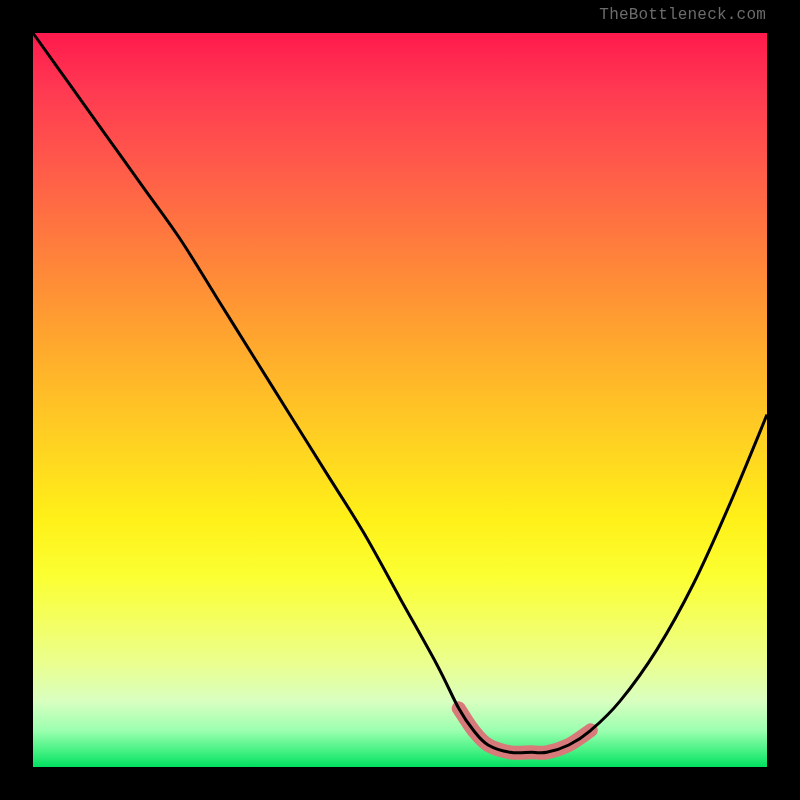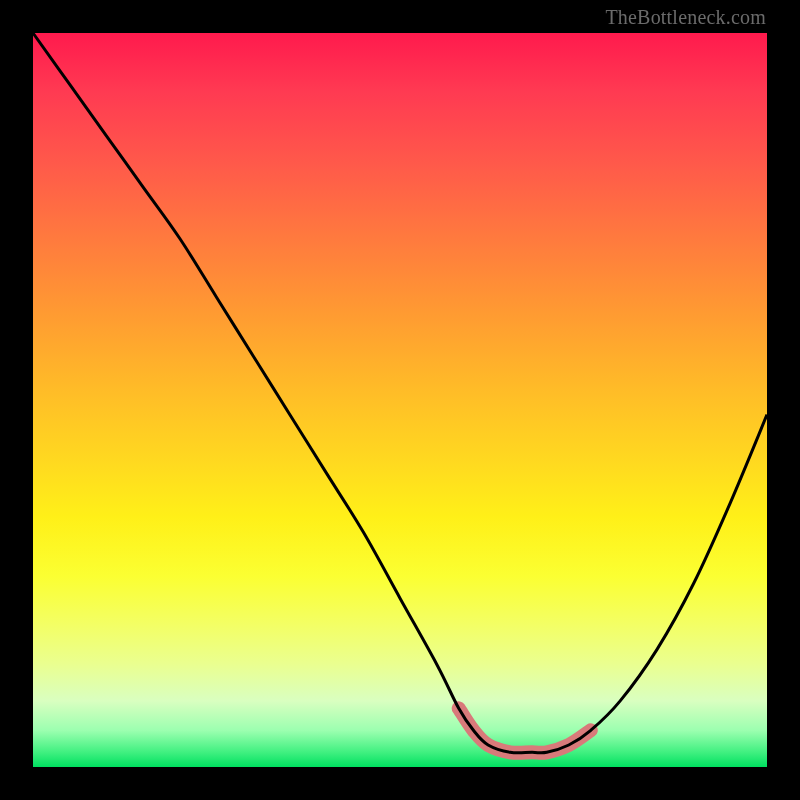--- a/index.html
+++ b/index.html
@@ -49,22 +49,22 @@
     left: 33px;
     top: 33px;
     width: 734px;
     height: 734px;
     overflow: visible;
   }
   .watermark {
     position: absolute;
     top: 6px;
     right: 34px;
-    font-family: Liberation Serif, serif;
-    font-size: 20px;
+    font-family: Liberation Mono, monospace;
+    font-size: 16px;
     color: #6b6b6b;
     letter-spacing: 0.2px;
   }
 </style>
 </head>
 <body>
 
 <div class="frame">
 
   <div class="plot-area"></div>

